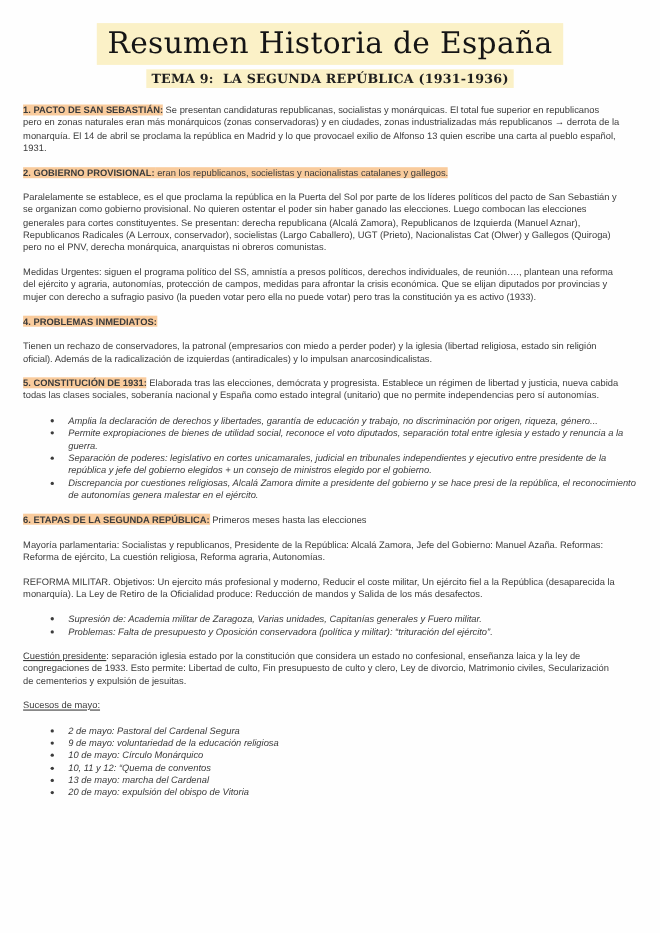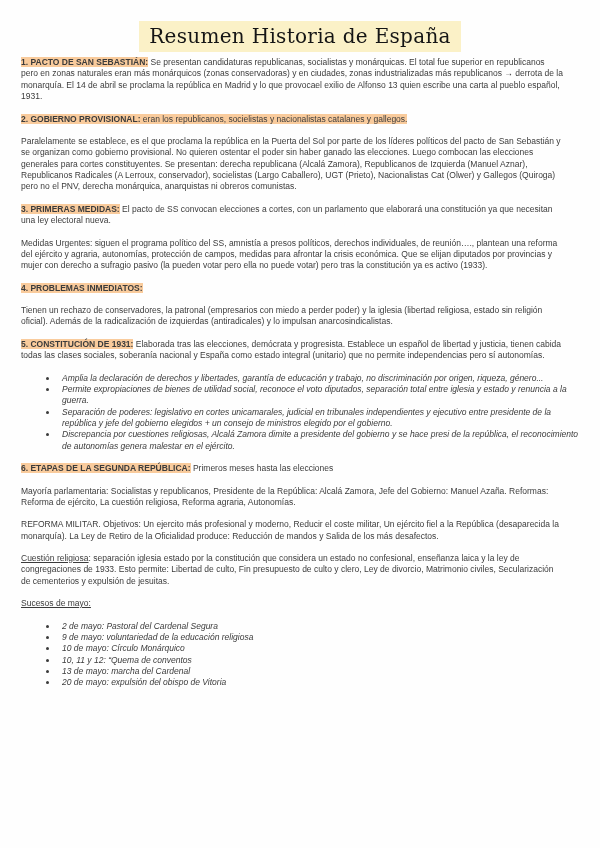--- a/index.html
+++ b/index.html
@@ -11,21 +11,21 @@
   .page{
     width:600px;height:848px;box-sizing:border-box;
     background:#fefefe;overflow:hidden;
     padding:24px 21px 0 21px;
     font-family:"Liberation Sans",sans-serif;
     color:var(--txt);
   }
   .doc-title{
     text-align:center;margin:0 0 9px 0;
     font-family:"DejaVu Serif",serif;
-    font-weight:500;font-size:20px;letter-spacing:.3px;
+    font-weight:500;font-size:27px;letter-spacing:.3px;
     color:#151515;
   }
   .doc-title .hl-y{background:var(--yl);padding:3px 10px 4px;}
   .doc-subtitle{
     text-align:center;margin:0 0 17px 0;
     font-family:"DejaVu Serif",serif;
     font-weight:700;font-size:11.5px;letter-spacing:.2px;
     color:#1d1d1d;
   }
   .doc-subtitle .hl-y{background:var(--yl);padding:1px 5px 2px;}
@@ -35,39 +35,43 @@
   .content li{margin:0;padding-left:4px;font-style:italic;}
   .hl{background:var(--or);}
   .b{font-weight:700;}
   .u{text-decoration:underline;}
 </style>
 </head>
 <body>
 
 <div class="page">
   <h1 class="doc-title"><span class="hl-y">Resumen Historia de España</span></h1>
+  <h2 class="doc-subtitle"><span class="hl-y">TEMA 9:&nbsp; LA SEGUNDA REPÚBLICA (1931-1936)</span></h2>
   <div class="content" id="content">
       <p><span class="hl b">1. PACTO DE SAN SEBASTIÁN:</span><span> Se presentan candidaturas republicanas, socialistas y monárquicas. El total fue superior en republicanos pero en zonas naturales eran más monárquicos (zonas conservadoras) y en ciudades, zonas industrializadas más republicanos → derrota de la monarquía. El 14 de abril se proclama la república en Madrid y lo que provocael exilio de Alfonso 13 quien escribe una carta al pueblo español, 1931.</span></p>
       <p><span class="hl b">2. GOBIERNO PROVISIONAL:</span><span class="hl"> eran los republicanos, socielistas y nacionalistas catalanes y gallegos.</span></p>
       <p><span>Paralelamente se establece, es el que proclama la república en la Puerta del Sol por parte de los líderes políticos del pacto de San Sebastián y se organizan como gobierno provisional. No quieren ostentar el poder sin haber ganado las elecciones. Luego combocan las elecciones generales para cortes constituyentes. Se presentan: derecha republicana (Alcalá Zamora), Republicanos de Izquierda (Manuel Aznar), Republicanos Radicales (A Lerroux, conservador), socielistas (Largo Caballero), UGT (Prieto), Nacionalistas Cat (Olwer) y Gallegos (Quiroga) pero no el PNV, derecha monárquica, anarquistas ni obreros comunistas.</span></p>
-      <p><span class="hl b">3. PRIMERAS MEDIDAS:</span><span> El pacto de SS convocan elecciones a cortes, con un parlamento que elaborará una constitución ya que necesitan una ley electoral nueva.</span></p>
       <p><span>Medidas Urgentes: siguen el programa político del SS, amnistía a presos políticos, derechos individuales, de reunión…., plantean una reforma del ejército y agraria, autonomías, protección de campos, medidas para afrontar la crisis económica. Que se elijan diputados por provincias y mujer con derecho a sufragio pasivo (la pueden votar pero ella no puede votar) pero tras la constitución ya es activo (1933).</span></p>
       <p><span class="hl b">4. PROBLEMAS INMEDIATOS:</span></p>
       <p><span>Tienen un rechazo de conservadores, la patronal (empresarios con miedo a perder poder) y la iglesia (libertad religiosa, estado sin religión oficial). Además de la radicalización de izquierdas (antiradicales) y lo impulsan anarcosindicalistas.</span></p>
-      <p><span class="hl b">5. CONSTITUCIÓN DE 1931:</span><span> Elaborada tras las elecciones, demócrata y progresista. Establece un español de libertad y justicia, tienen cabida todas las clases sociales, soberanía nacional y España como estado integral (unitario) que no permite independencias pero sí autonomías.</span></p>
+      <p><span class="hl b">5. CONSTITUCIÓN DE 1931:</span><span> Elaborada tras las elecciones, demócrata y progresista. Establece un régimen de libertad y justicia, nueva cabida todas las clases sociales, soberanía nacional y España como estado integral (unitario) que no permite independencias pero sí autonomías.</span></p>
       <ul>
         <li>Amplia la declaración de derechos y libertades, garantía de educación y trabajo, no discriminación por origen, riqueza, género...</li>
         <li>Permite expropiaciones de bienes de utilidad social, reconoce el voto diputados, separación total entre iglesia y estado y renuncia a la guerra.</li>
         <li>Separación de poderes: legislativo en cortes unicamarales, judicial en tribunales independientes y ejecutivo entre presidente de la república y jefe del gobierno elegidos + un consejo de ministros elegido por el gobierno.</li>
         <li>Discrepancia por cuestiones religiosas, Alcalá Zamora dimite a presidente del gobierno y se hace presi de la república, el reconocimiento de autonomías genera malestar en el ejército.</li>
       </ul>
       <p><span class="hl b">6. ETAPAS DE LA SEGUNDA REPÚBLICA:</span><span> Primeros meses hasta las elecciones</span></p>
       <p><span>Mayoría parlamentaria: Socialistas y republicanos, Presidente de la República: Alcalá Zamora, Jefe del Gobierno: Manuel Azaña. Reformas: Reforma de ejército, La cuestión religiosa, Reforma agraria, Autonomías.</span></p>
       <p><span>REFORMA MILITAR. Objetivos: Un ejercito más profesional y moderno, Reducir el coste militar, Un ejército fiel a la República (desaparecida la monarquía). La Ley de Retiro de la Oficialidad produce: Reducción de mandos y Salida de los más desafectos.</span></p>
-      <p><span class="u">Cuestión religiosa</span><span>: separación iglesia estado por la constitución que considera un estado no confesional, enseñanza laica y la ley de congregaciones de 1933. Esto permite: Libertad de culto, Fin presupuesto de culto y clero, Ley de divorcio, Matrimonio civiles, Secularización de cementerios y expulsión de jesuitas.</span></p>
+      <ul>
+        <li>Supresión de: Academia militar de Zaragoza, Varias unidades, Capitanías generales y Fuero militar.</li>
+        <li>Problemas: Falta de presupuesto y Oposición conservadora (política y militar): “trituración del ejército”.</li>
+      </ul>
+      <p><span class="u">Cuestión presidente</span><span>: separación iglesia estado por la constitución que considera un estado no confesional, enseñanza laica y la ley de congregaciones de 1933. Esto permite: Libertad de culto, Fin presupuesto de culto y clero, Ley de divorcio, Matrimonio civiles, Secularización de cementerios y expulsión de jesuitas.</span></p>
       <p><span class="u">Sucesos de mayo:</span></p>
       <ul>
         <li>2 de mayo: Pastoral del Cardenal Segura</li>
         <li>9 de mayo: voluntariedad de la educación religiosa</li>
         <li>10 de mayo: Círculo Monárquico</li>
         <li>10, 11 y 12: “Quema de conventos</li>
         <li>13 de mayo: marcha del Cardenal</li>
         <li>20 de mayo: expulsión del obispo de Vitoria</li>
       </ul>
     </div>

